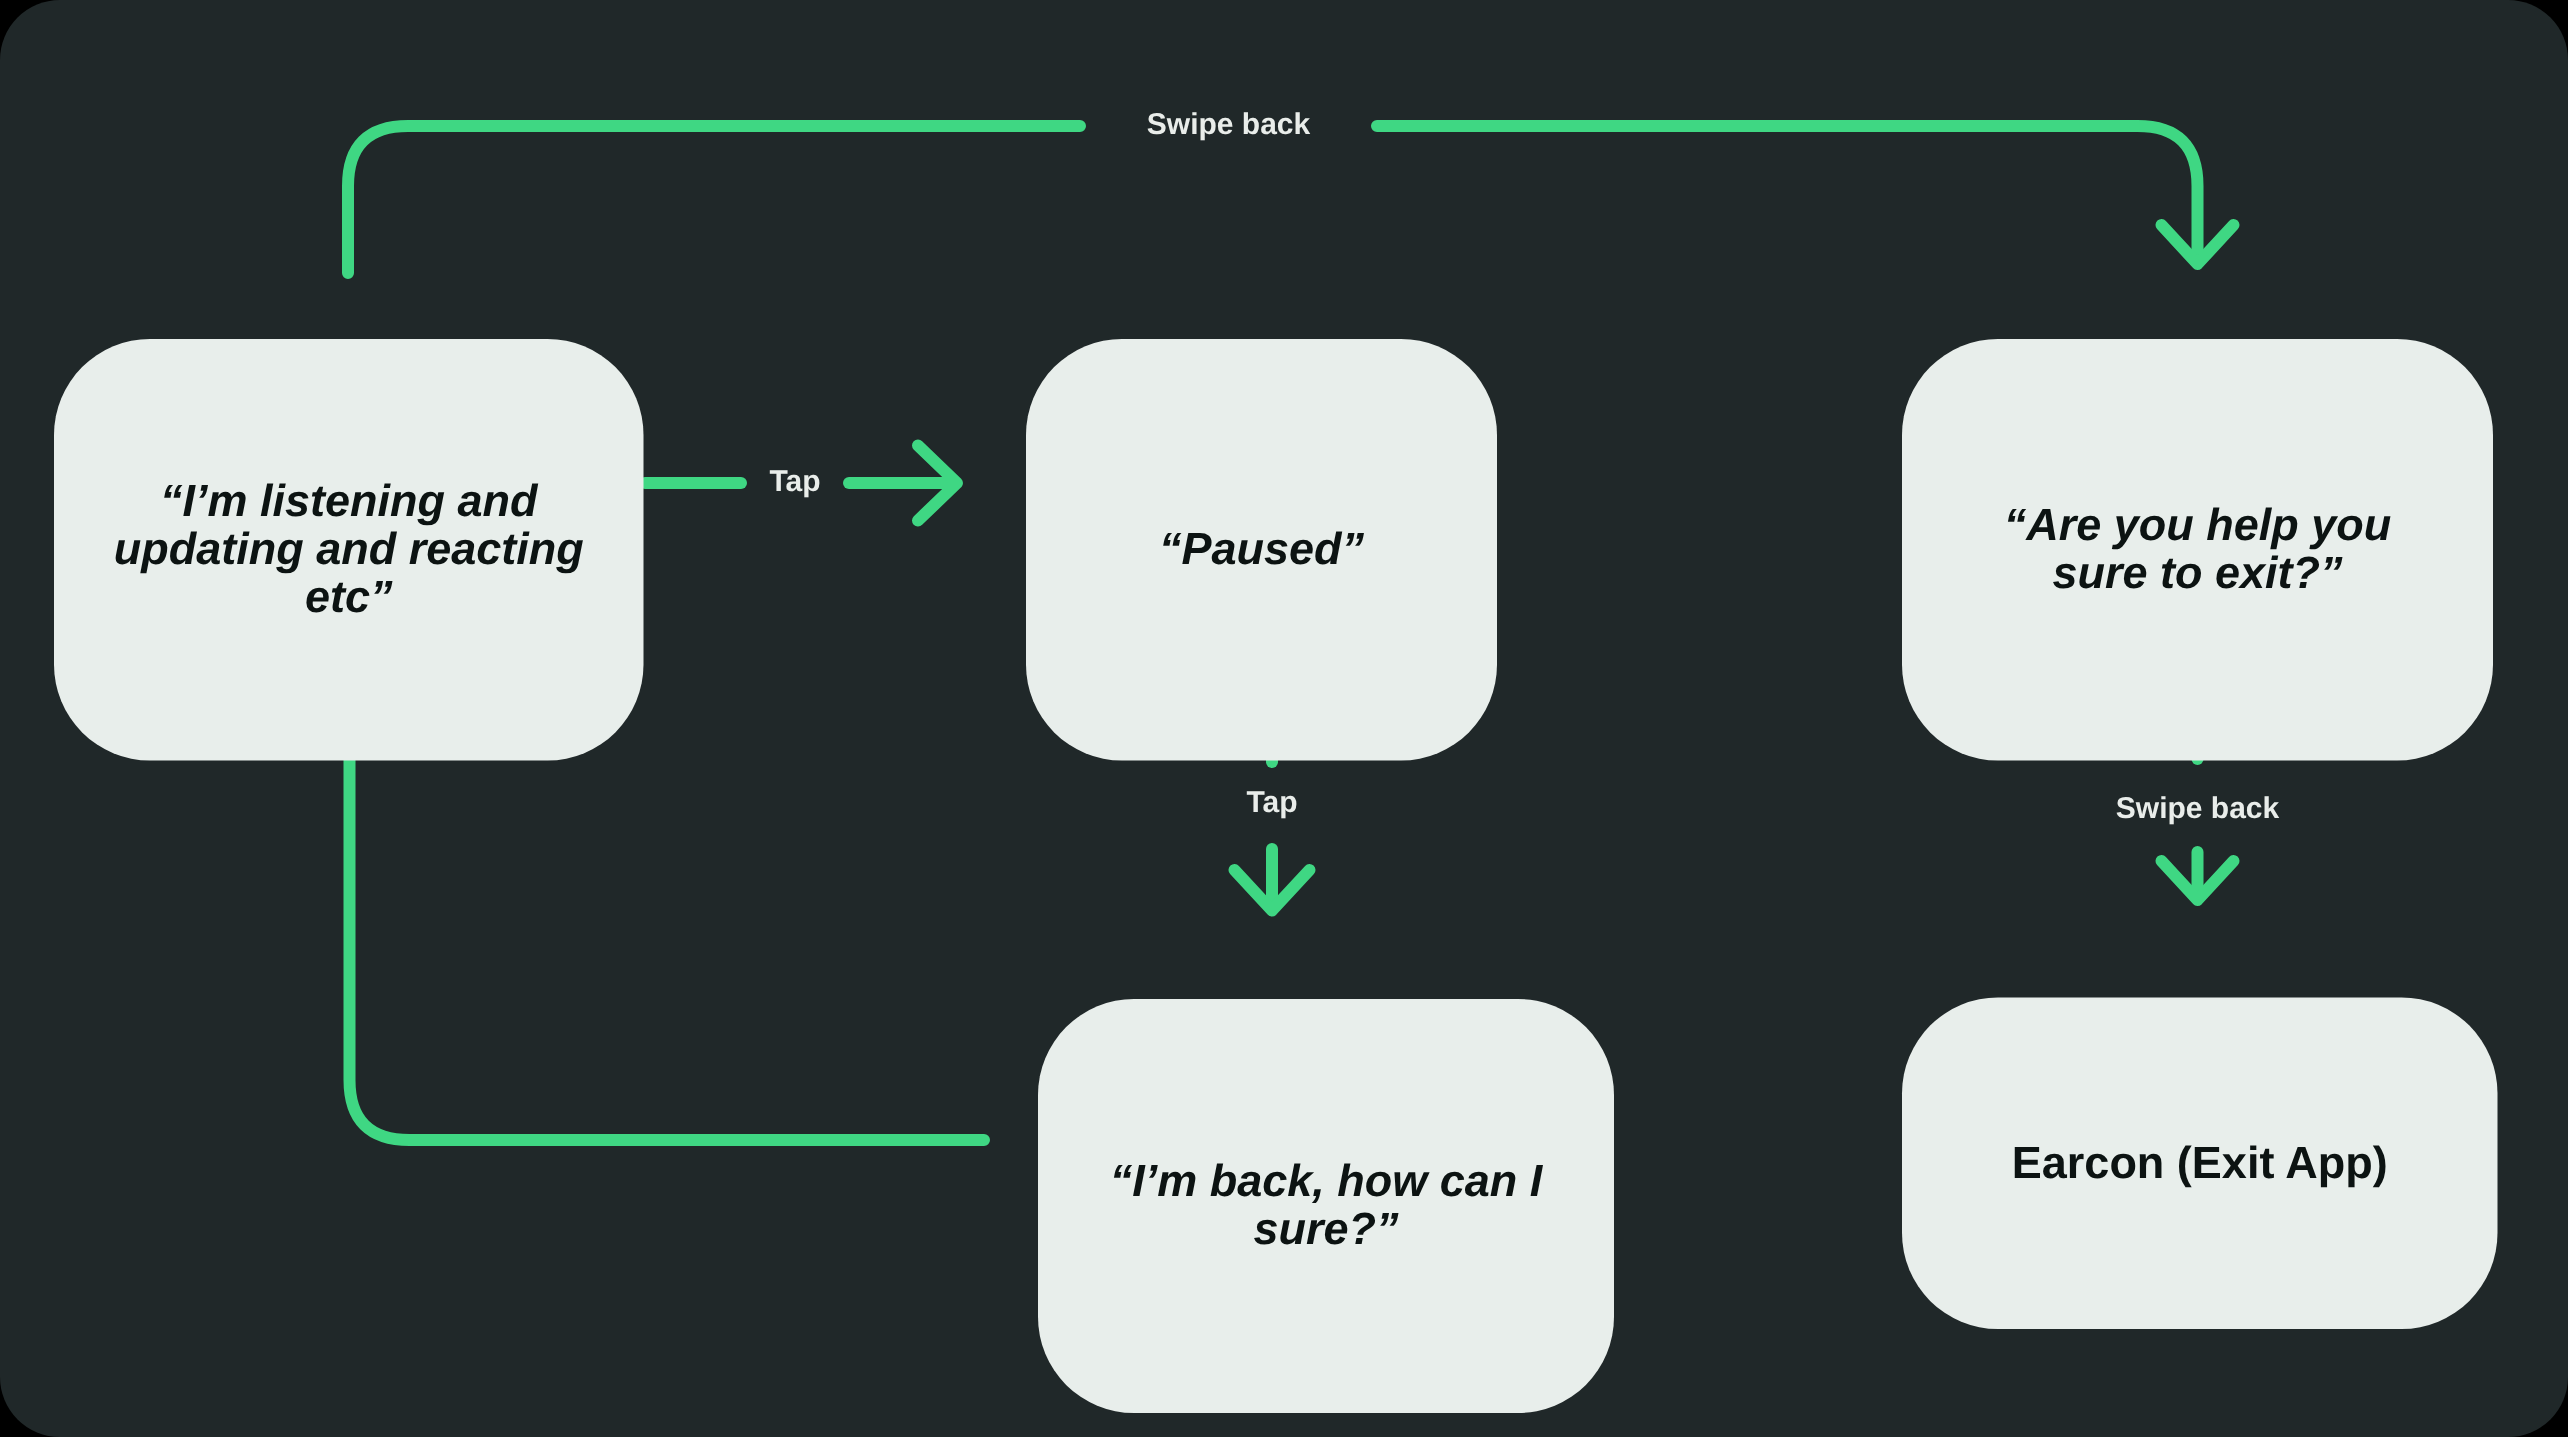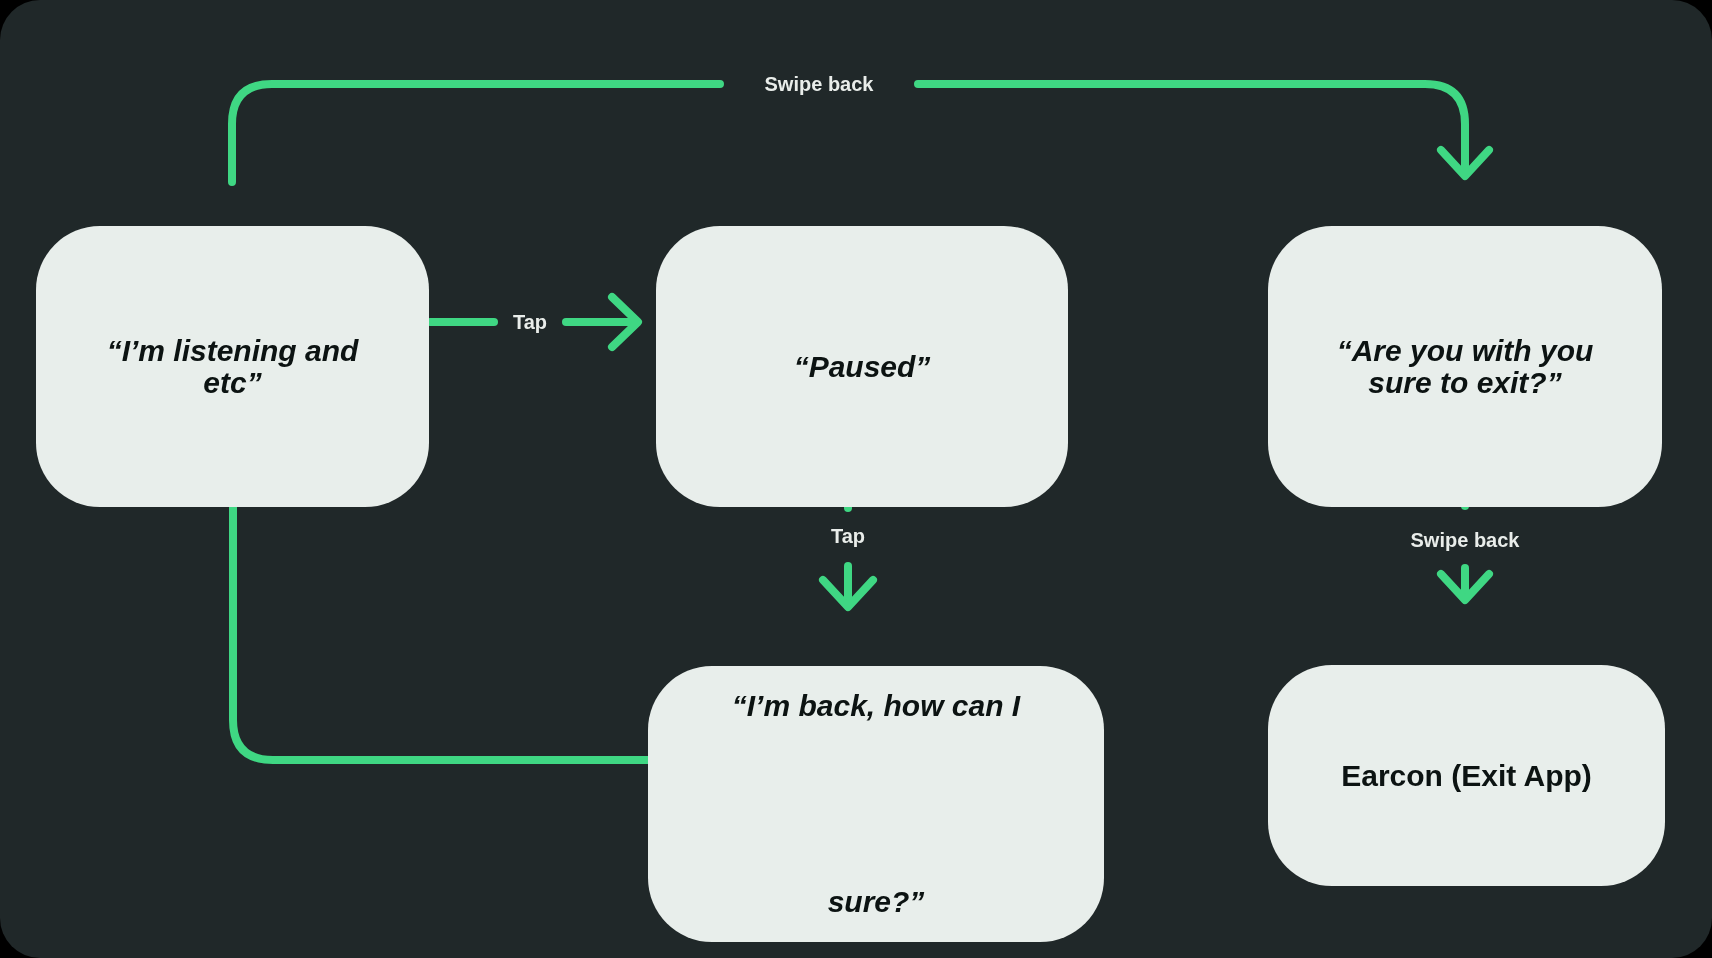--- a/index.html
+++ b/index.html
@@ -47,23 +47,23 @@
     color: var(--node-text);
     font-weight: bold;
     font-size: 30px;
     line-height: 32px;
     text-align: center;
     margin-top: 44px;
   }
   .node.italic { font-style: italic; }
   .node span { display: block; white-space: nowrap; }
   .node-listening   { left: 36px;   top: 182px; width: 393px; height: 281px; }
-  .node-paused      { left: 656px;  top: 182px; width: 412px; height: 281px; }
+  .node-paused      { left: 684px;  top: 182px; width: 314px; height: 281px; }
   .node-exit-confirm{ left: 1268px; top: 182px; width: 394px; height: 281px; }
-  .node-back        { left: 648px;  top: 622px; width: 456px; height: 276px; justify-content: space-between; }
+  .node-back        { left: 692px;  top: 622px; width: 384px; height: 276px; }
   .node-earcon      { left: 1268px; top: 621px; width: 397px; height: 221px; }
   .edge-label {
     position: absolute;
     transform: translate(-50%, -50%);
     color: var(--label-text);
     font-weight: bold;
     font-size: 20px;
     white-space: nowrap;
   }
   .label-swipe-top   { left: 819px;  top: 84px; }
@@ -93,29 +93,30 @@
     <path class="arrow" d="M 1465 464 L 1465 506"></path>
     <path class="arrow" d="M 1465 568 L 1465 596"></path>
     <path class="arrow" d="M 1441 574 L 1465 600 L 1489 574"></path>
 
     <path class="arrow" d="M 656 760 L 273 760 Q 233 760 233 720 L 233 497"></path>
     <path class="arrow" d="M 210 492 L 233 466 L 256 492"></path>
   </svg>
 
   <div class="node node-listening italic">
     <span>“I’m listening and</span>
+    <span>updating and reacting</span>
     <span>etc”</span>
   </div>
 
   <div class="node node-paused italic">
     <span>“Paused”</span>
   </div>
 
   <div class="node node-exit-confirm italic">
-    <span>“Are you with you</span>
+    <span>“Are you help you</span>
     <span>sure to exit?”</span>
   </div>
 
   <div class="node node-back italic">
     <span>“I’m back, how can I</span>
     <span>sure?”</span>
   </div>
 
   <div class="node node-earcon">
     <span>Earcon (Exit App)</span>

